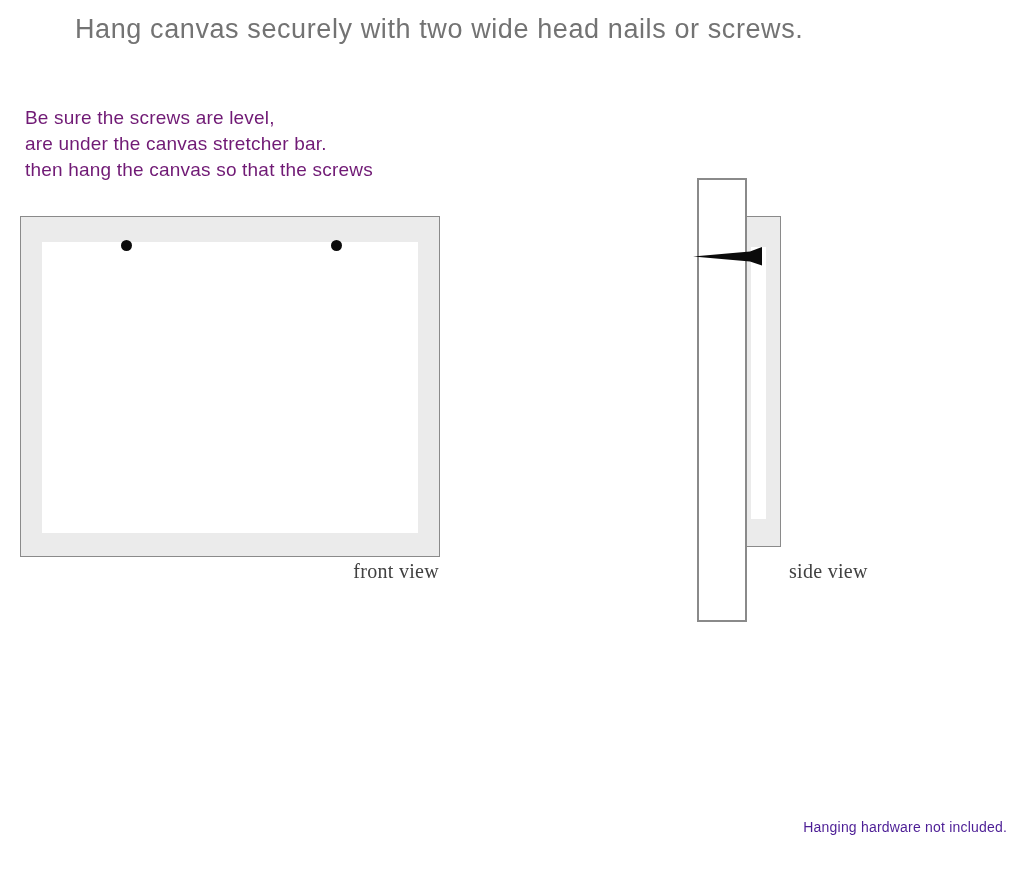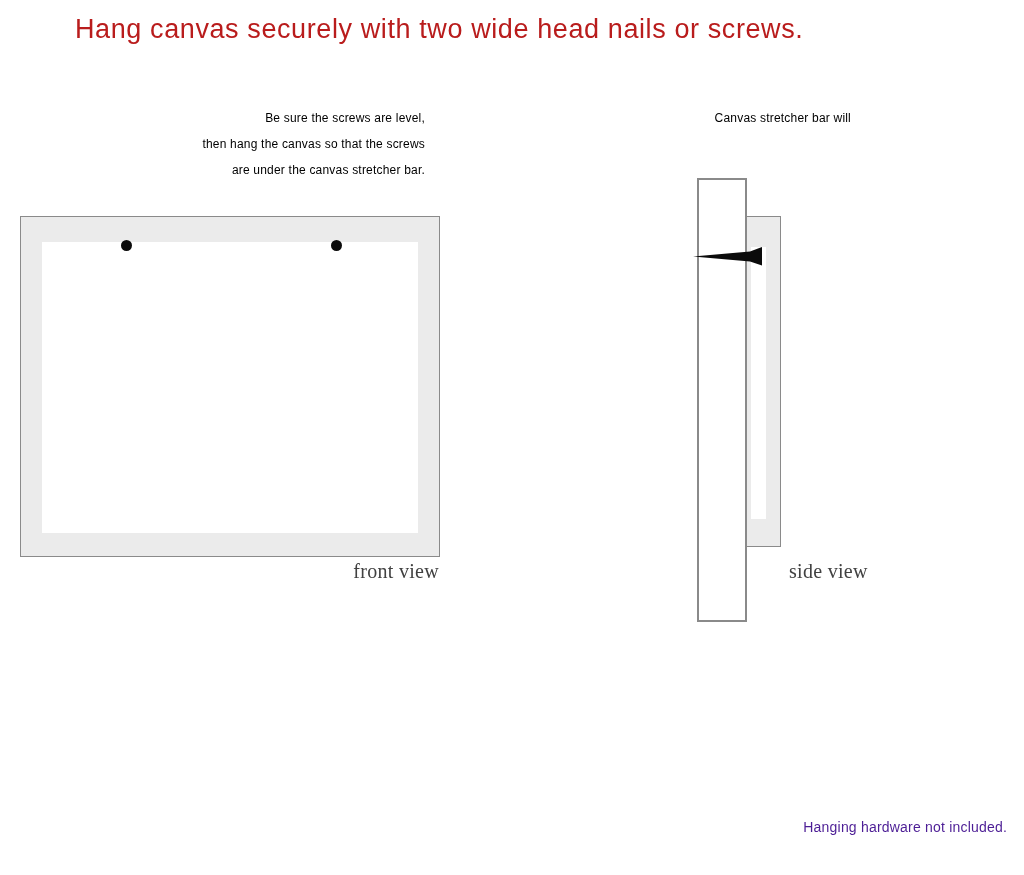--- a/index.html
+++ b/index.html
@@ -15,30 +15,30 @@
     color: #3f3f3f;
     overflow: hidden;
   }
   .title {
     position: absolute;
     left: 75px;
     top: 14px;
     font-size: 27px;
     font-weight: 300;
     letter-spacing: 0.6px;
-    color: #b91c1c;
+    color: #737373;
     white-space: nowrap;
   }
   .instr {
     position: absolute;
-    text-align: right;
-    font-size: 12px;
+    text-align: left;
+    font-size: 19px;
     font-weight: 300;
     line-height: 26px;
-    color: #000000;
+    color: #701a75;
     letter-spacing: 0.2px;
   }
   .instr-left {
     left: 25px;
     top: 105px;
     width: 400px;
   }
   .instr-right {
     left: 551px;
     top: 105px;
@@ -142,26 +142,25 @@
     letter-spacing: 0.2px;
   }
 </style>
 </head>
 <body>
 
 <div class="title">Hang canvas securely with two wide head nails or screws.</div>
 
 <div class="instr instr-left">
   <div>Be sure the screws are level,</div>
+  <div>are under the canvas stretcher bar.</div>
   <div>then hang the canvas so that the screws</div>
-  <div>are under the canvas stretcher bar.</div>
 </div>
 
 <div class="instr instr-right">
-  <div>Canvas stretcher bar will</div>
 </div>
 
 <div class="front-canvas">
   <div class="front-inner"></div>
   <div class="screw-dot dot-1"></div>
   <div class="screw-dot dot-2"></div>
 </div>
 <div class="view-label front-label">front view</div>
 
 <div class="side-canvas">

